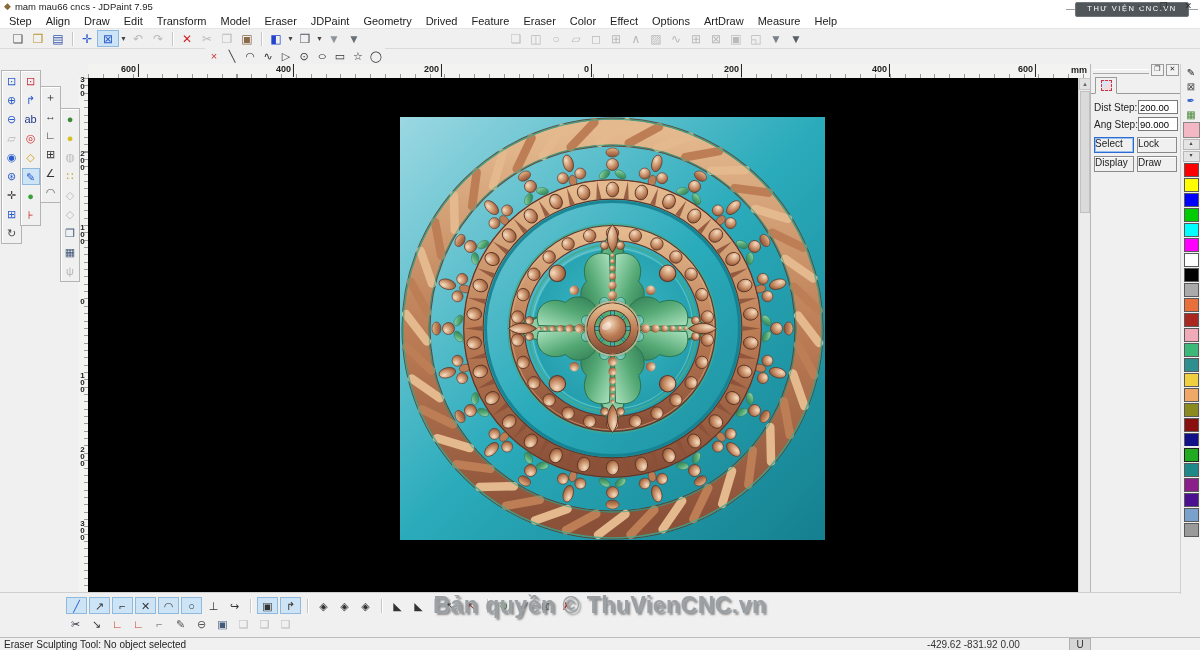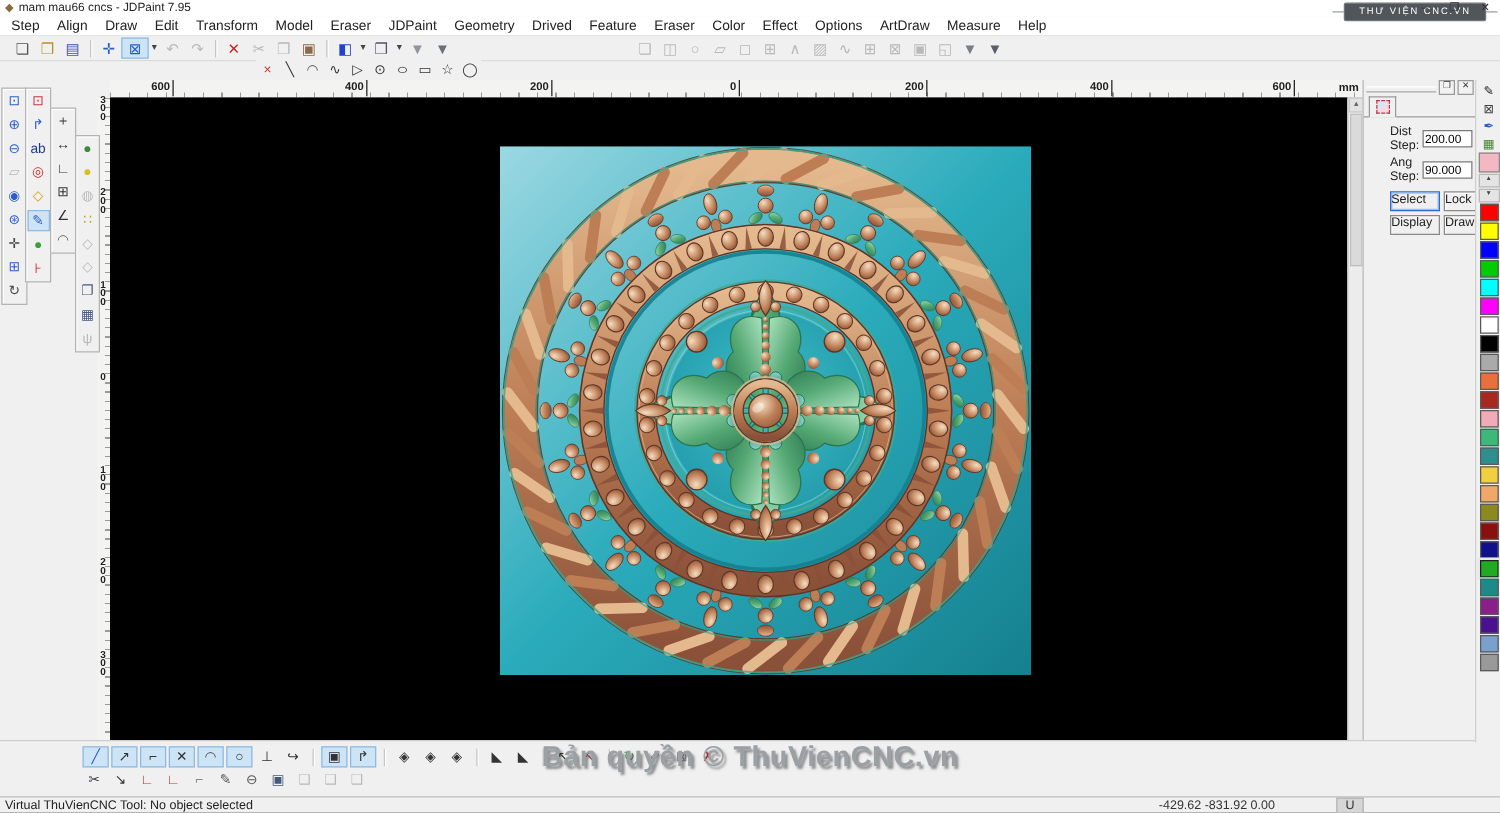--- a/index.html
+++ b/index.html
@@ -67,21 +67,21 @@
   
   .rpanel{position:absolute;top:64px;left:1090px;width:90px;height:528px;background:#f0f0f0;
     border-left:1px solid #b8b8b8;font-size:10px;z-index:4}
   .rp-head{height:12px;display:flex;align-items:center;padding:0 2px;gap:2px}
   .rp-grip{flex:1;height:3px;border-top:1px solid #fff;border-bottom:1px solid #a8a8a8;margin-top:2px}
   .rp-btn{width:11px;height:10px;border:1px solid #9a9a9a;background:#f2f2f2;font-size:7px;
     line-height:8px;text-align:center;color:#333}
   .rp-tab{width:20px;height:15px;margin-left:4px;border:1px solid #9a9a9a;border-bottom:1px solid #f0f0f0;
     background:#f0f0f0;display:flex;align-items:center;justify-content:center;position:relative;top:1px;z-index:1}
   .marq{width:9px;height:9px;border:1px dashed #cc3344;background:linear-gradient(135deg,#d9e4f7 0 40%,#f6dada 60% 100%)}
-  .rp-body{border-top:1px solid #9a9a9a;padding:6px 3px 4px 21px}
+  .rp-body{border-top:1px solid #9a9a9a;padding:6px 3px 4px 3px}
   .rp-row{display:flex;align-items:center;justify-content:space-between;margin-bottom:3px}
   .rp-row input{width:36px;height:12px;border:1px solid #7a7a7a;font-size:9.5px;
     font-family:"Liberation Sans",sans-serif;padding:0 1px}
   .rp-grid{display:grid;grid-template-columns:40px 40px;gap:3px;margin-top:6px}
   .rbtn{height:14px;background:#f0f0f0;border:1px solid #8a8a8a;box-shadow:inset 1px 1px 0 #fff;
     font-size:10px;line-height:12px;color:#222}
   .rbtn.focus{border:1px solid #2a6cd4;box-shadow:inset 0 0 0 1px #9cc0ee}
   
   .cstrip{position:absolute;top:64px;left:1180px;width:20px;height:528px;background:#f0f0f0;
     border-left:1px solid #cfcfcf;display:flex;flex-direction:column;align-items:center;
@@ -640,21 +640,21 @@
       <span class="icon" title="curve-pen" style="color: rgb(85, 85, 85);">✎</span>
       <span class="icon" title="flat-ellipse" style="color: rgb(85, 85, 85);">⊖</span>
       <span class="icon" title="screen-capture" style="color: rgb(68, 90, 122);">▣</span>
       <span class="icon dis" title="stamp-a">❑</span>
       <span class="icon dis" title="stamp-b">❑</span>
       <span class="icon dis" title="stamp-c">❑</span>
     </div>
 </div>
 
 <div class="statusbar">
-  <span class="sb-msg">Virtual ThuVienCNC Tool: No object selected</span>
+  <span class="sb-msg">Eraser Sculpting Tool: No object selected</span>
   <span class="sb-coords">-429.62 -831.92 0.00</span>
   <span class="sb-u">U</span>
   <span class="sb-pad"></span>
 </div>
 
 <div class="logo">
   <div class="logo-band">THƯ VIỆN CNC.VN</div>
 </div>
 
 <div class="copyright">Bản quyền © ThuVienCNC.vn</div>

